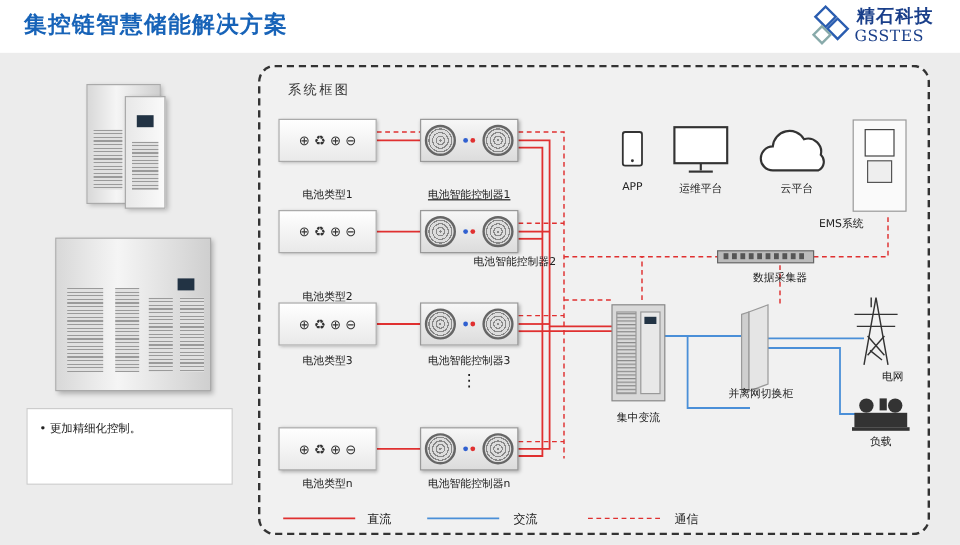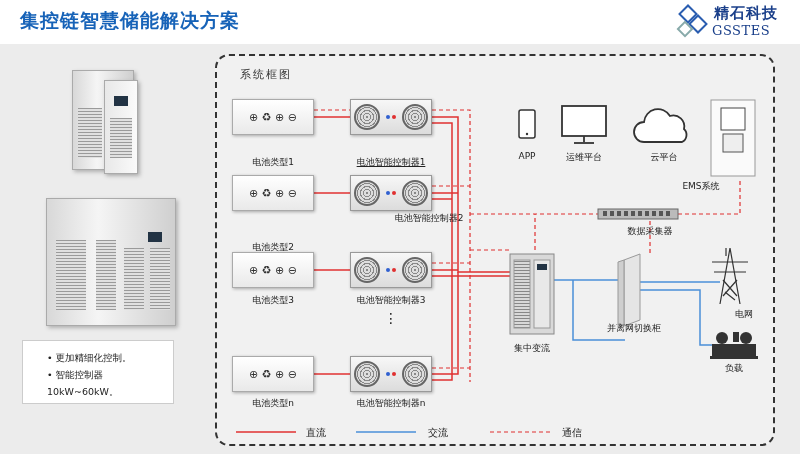--- a/index.html
+++ b/index.html
@@ -11,21 +11,21 @@
   .logo-en { position: absolute; left: 38px; top: 21px; font-family: "DejaVu Serif", serif; font-size: 13px; color: #1a3f8a; letter-spacing: 0.5px; }
   .diagram-frame { position: absolute; left: 215px; top: 54px; width: 560px; height: 392px; border: 2px dashed #333; border-radius: 14px; background: #f1f1f1; }
   .frame-label { position: absolute; left: 240px; top: 67px; font-size: 11px; color: #333; letter-spacing: 2px; }
   svg.lines { position: absolute; left: 0; top: 0; }
   .lbl { position: absolute; font-size: 9px; color: #222; white-space: nowrap; transform: translateX(-50%); }
   .batt { position: absolute; width: 82px; height: 36px; background: linear-gradient(#fff,#e9e9e9); border: 1px solid #aaa; box-shadow: 1px 1px 3px rgba(0,0,0,0.3); display: flex; align-items: center; justify-content: space-around; font-size: 11px; color: #333; }
   .ctrl { position: absolute; width: 82px; height: 36px; background: linear-gradient(#f7f7f7,#dcdcdc); border: 1px solid #999; box-shadow: 1px 1px 3px rgba(0,0,0,0.3); display: flex; align-items: center; justify-content: space-around; }
   .fan { width: 26px; height: 26px; border-radius: 50%; border: 2px solid #666; background: repeating-radial-gradient(circle, #888 0 1px, #ddd 1px 3px); }
   .dots { display: flex; gap: 2px; }
   .dot { width: 4px; height: 4px; border-radius: 50%; }
-  .note-box { position: absolute; left: 22px; top: 340px; width: 152px; height: 64px; background: #fff; border: 1px solid #ccc; padding: 8px 24px; font-size: 9.5px; color: #222; line-height: 17px; }
+  .note-box { position: absolute; left: 22px; top: 340px; width: 172px; height: 64px; background: #fff; border: 1px solid #ccc; padding: 8px 10px; font-size: 9.5px; color: #222; line-height: 17px; }
   .cabinet { position: absolute; background: linear-gradient(90deg,#d8d8d8,#f5f5f5 40%,#cfcfcf); border: 1px solid #aaa; box-shadow: 2px 2px 4px rgba(0,0,0,0.25); }
   .grill { position: absolute; background: repeating-linear-gradient(#9a9a9a 0 1px, #e0e0e0 1px 3px); }
   .screen { position: absolute; background: #234; }
   .legend-item { position: absolute; font-size: 10px; color: #222; }
 </style>
 </head>
 <body>
 
 <div class="header">
   <div class="title">集控链智慧储能解决方案</div>
@@ -53,21 +53,20 @@
   <div class="cabinet" style="left:46px;top:198px;width:130px;height:128px;"></div>
   <div class="grill" style="left:56px;top:240px;width:30px;height:70px;"></div>
   <div class="grill" style="left:96px;top:240px;width:20px;height:70px;"></div>
   <div class="grill" style="left:124px;top:248px;width:20px;height:62px;"></div>
   <div class="grill" style="left:150px;top:248px;width:20px;height:62px;"></div>
   <div class="screen" style="left:148px;top:232px;width:14px;height:10px;"></div>
 </div>
 
 <div class="note-box">
   <div>• 更加精细化控制。</div>
-  <div>• 智能控制器10kW~60kW。</div>
 </div>
 
 <div class="diagram-frame"></div>
 <div class="frame-label">系统框图</div>
 
 <svg class="lines" width="800" height="454">
 
   <g stroke="#e03030" stroke-width="1.5" fill="none">
     <line x1="314" y1="117" x2="350" y2="117"></line>
     <line x1="314" y1="193" x2="350" y2="193"></line>

